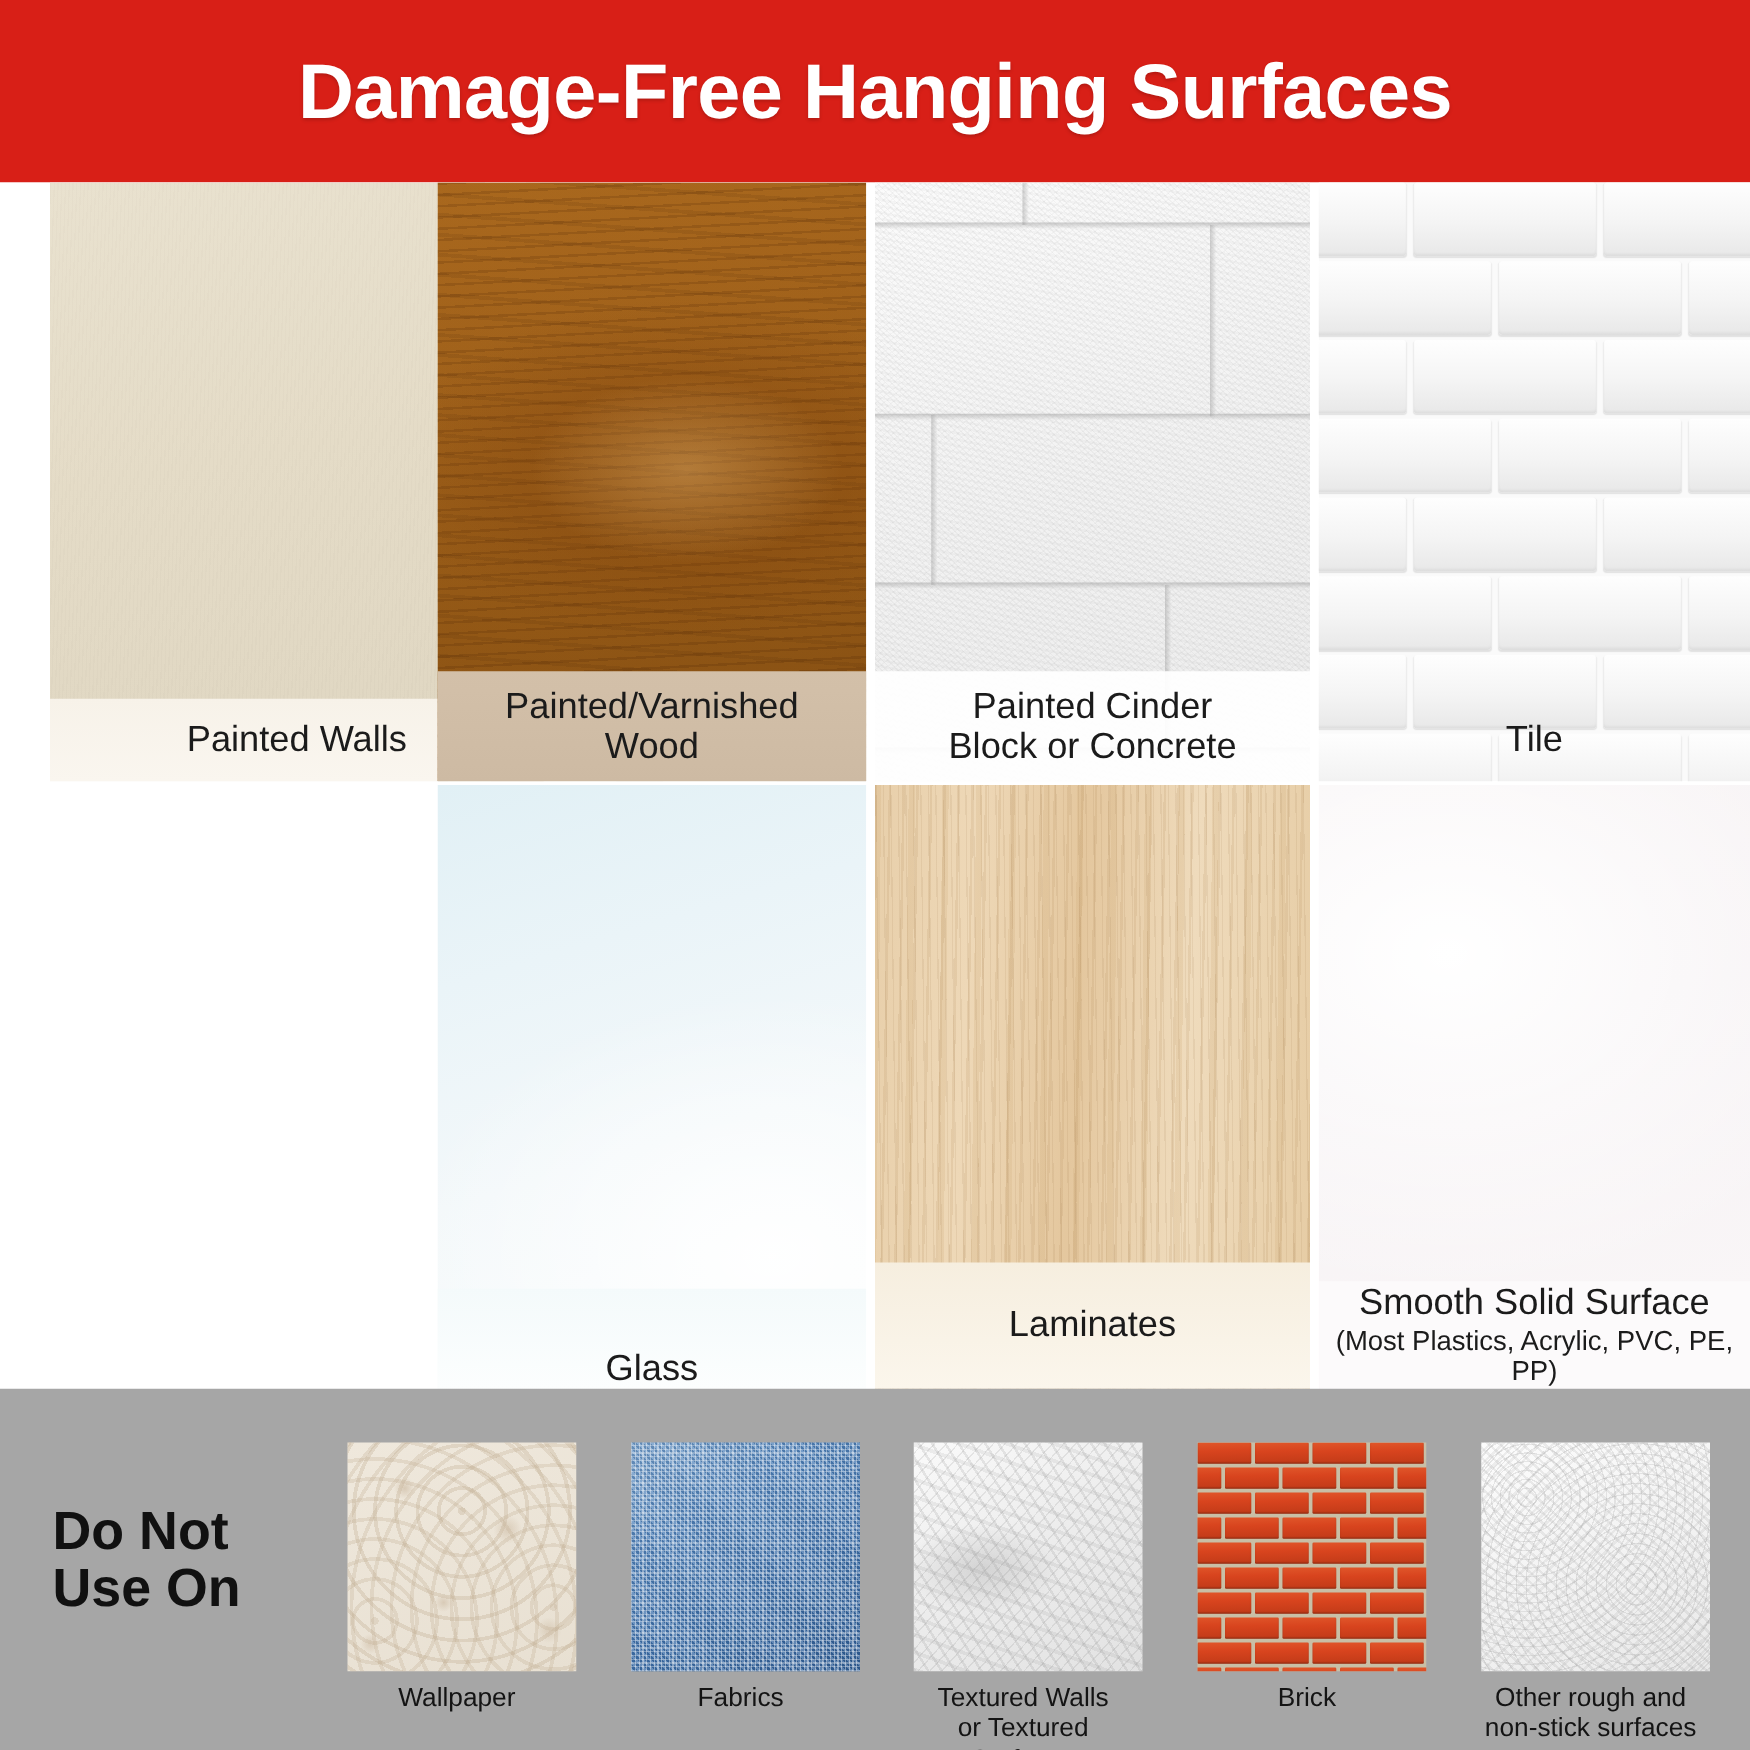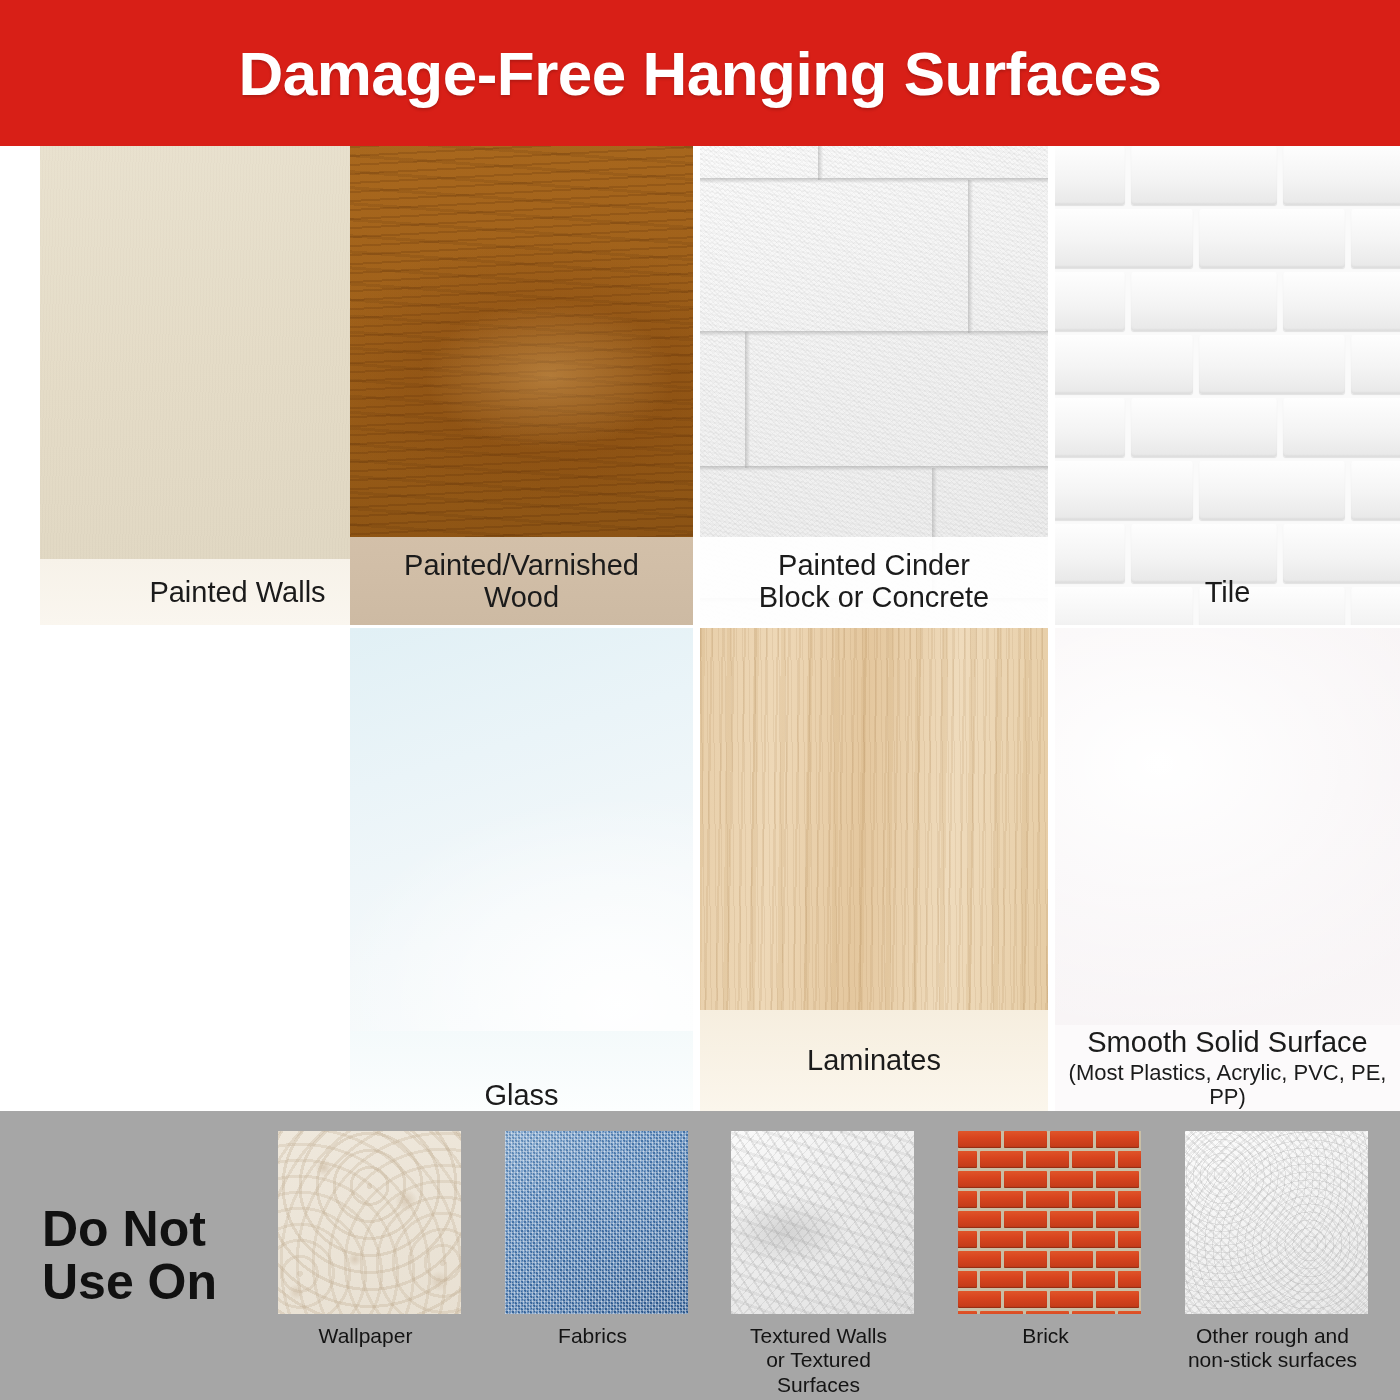--- a/index.html
+++ b/index.html
@@ -146,24 +146,24 @@
   }
   .lb-solid { background: #FCFAFB; }
 
   
   .donot {
     position: absolute; left: 0; top: 1111px; width: 1400px; height: 289px;
     background: #A6A6A6;
   }
   .donot-title {
     position: absolute; left: 42px; top: 92px; width: 230px;
-    font-size: 50px; font-weight: bold; color: #111; line-height: 1.06;
+    font-size: 43px; font-weight: bold; color: #111; line-height: 1.06;
     font-family: "Liberation Sans", sans-serif;
   }
-  .dn-item { position: absolute; top: 20px; width: 175px; }
+  .dn-item { position: absolute; top: 43px; width: 175px; }
   .dn-sw { width: 183px; height: 183px; }
   .dn-lbl {
     margin-top: 10px; text-align: center; font-size: 21px; color: #141414; line-height: 1.16;
     font-family: "Liberation Sans", sans-serif;
   }
   .dn-1 { left: 278px; } .dn-2 { left: 505px; } .dn-3 { left: 731px; }
   .dn-4 { left: 958px; } .dn-5 { left: 1185px; }
 
   
   .sw-wallpaper {

